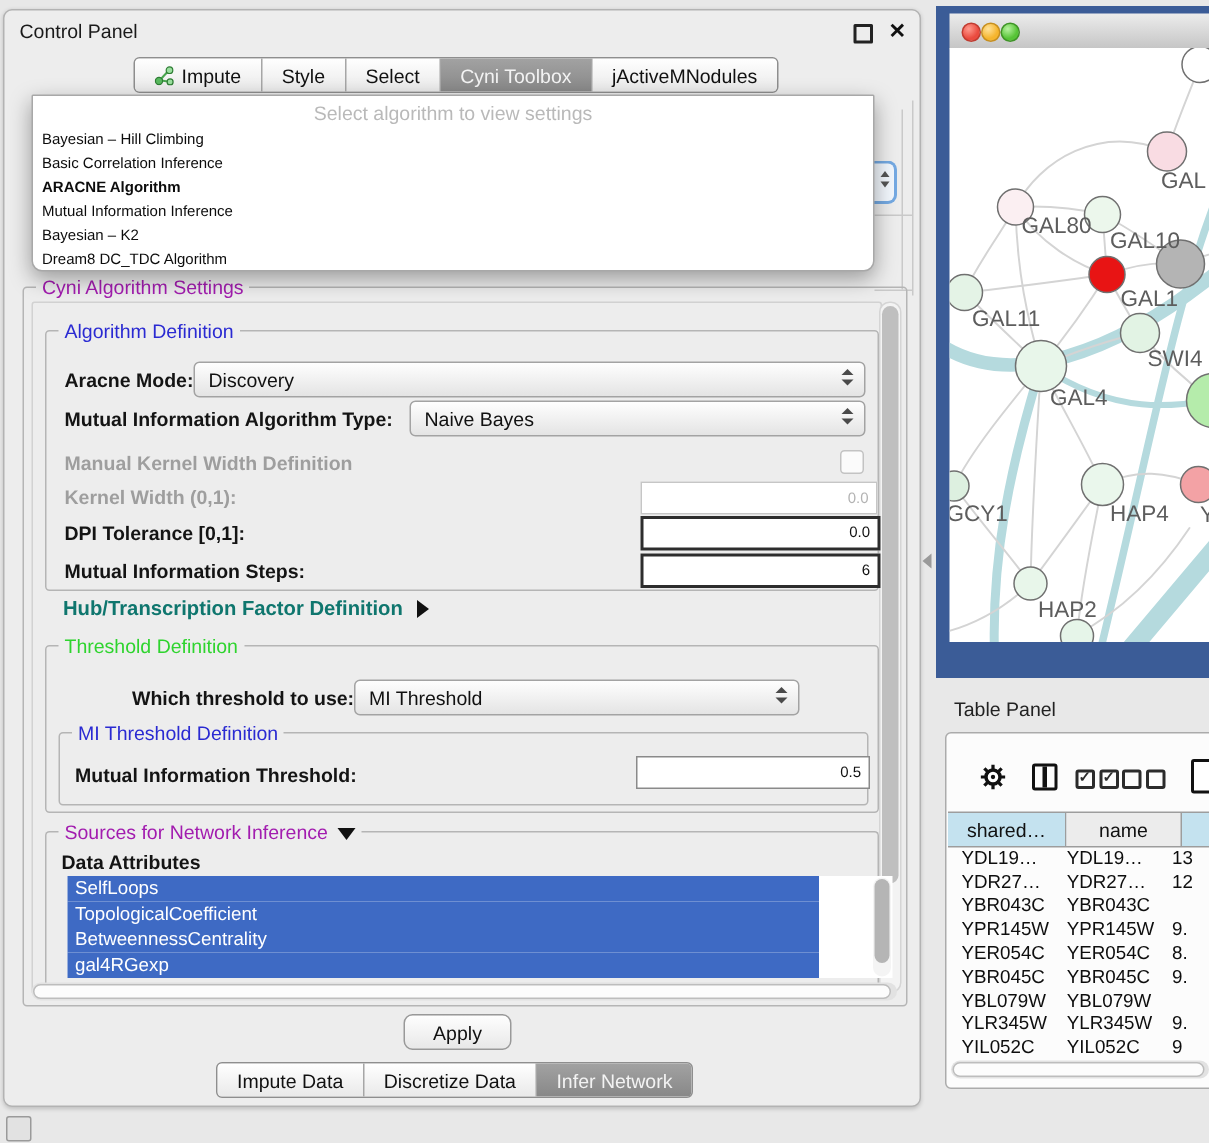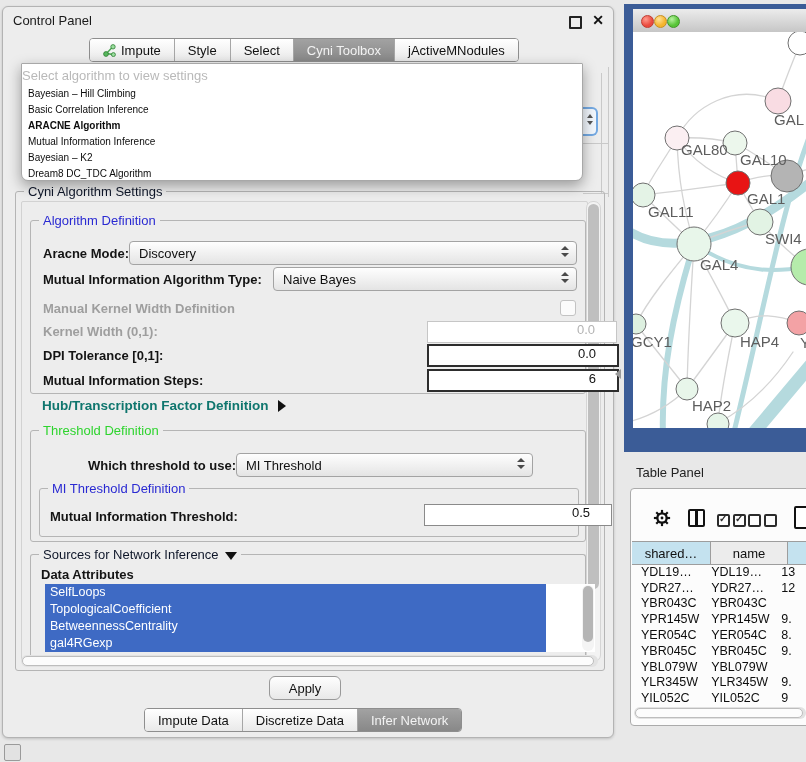--- a/index.html
+++ b/index.html
@@ -25,28 +25,28 @@
     background:linear-gradient(#ffffff,#e9e9e9);color:#111;border-left:1px solid #a6a6a6;}
   .seg:first-child{border-left:none;}
   .seg.sel{background:linear-gradient(#a2a2a2,#888888);color:#f3f3f3;}
   
   .fragline{position:absolute;background:#c9c9c9;}
   #frag-combo{position:absolute;left:577px;top:100px;width:16px;height:25px;
     border:2px solid #74a9e2;border-left:none;border-radius:0 6px 6px 0;background:#f2f7fd;}
   
   #algo-popup{position:absolute;left:18px;top:56px;width:560px;height:116px;background:#ffffff;
     border:1px solid #a8a8a8;border-radius:1px 1px 7px 7px;box-shadow:0 5px 14px rgba(0,0,0,.35);z-index:30;}
-  #popup-header{position:absolute;left:0;top:4px;width:100%;color:#b9b9b9;font-size:13px;}
+  #popup-header{position:absolute;left:0;top:4px;width:100%;text-align:center;color:#b9b9b9;font-size:13px;}
   #popup-items{position:absolute;left:6px;top:22px;right:6px;}
   .pitem{height:16px;line-height:16px;font-size:10px;color:#0c0c0c;white-space:nowrap;}
   .pitem.bold{font-weight:bold;}
   
   .groupbox{position:absolute;border:1px solid #b5b5b5;border-radius:3px;}
   .group-title{position:absolute;top:-8px;left:8px;background:#ededed;padding:0 4px;font-size:13px;white-space:nowrap;}
-  .t-black{color:#0f172a;}
+  .t-black{color:#a21caf;}
   .t-blue{color:#2a2ad2;}
   .t-green{color:#2ed42e;}
   #settings-group{left:12px;top:184px;width:588px;height:478px;}
   #settings-inner{position:absolute;left:5px;top:9px;width:565px;bottom:7px;border:1px solid #d2d2d2;border-radius:2px;}
   #settings-vscroll{position:absolute;right:3px;top:9px;width:13px;bottom:8px;background:#f3f3f3;
     border:1px solid #d5d5d5;border-radius:7px;}
   #settings-vthumb{position:absolute;left:1px;right:1px;top:2px;height:385px;background:#bfbfbf;border-radius:6px;}
   #alg-group{left:14px;top:28px;width:554px;height:172px;}
   #threshold-group{left:14px;top:238px;width:554px;height:110px;}
   #mi-group{position:absolute;left:8px;top:57px;width:538px;height:47px;border:1px solid #b5b5b5;border-radius:3px;}
@@ -56,21 +56,21 @@
   
   .combo{position:absolute;height:24px;border:1px solid #a3a3a3;border-radius:4px;
     background:linear-gradient(#fefefe,#e4e4e4);display:flex;align-items:center;
     padding-left:9px;font-size:13px;color:#111;box-sizing:border-box;}
   .combo .arrows{position:absolute;right:7px;top:4px;display:flex;flex-direction:column;gap:3px;}
   .combo .arrows i{display:block;width:0;height:0;border-left:4px solid transparent;border-right:4px solid transparent;}
   .combo .arrows i.up{border-bottom:4px solid #4a4a4a;}
   .combo .arrows i.dn{border-top:4px solid #4a4a4a;}
   
   .field{position:absolute;height:20px;background:#fff;border:1px solid #9a9a9a;
-    display:flex;justify-content:flex-end;padding:0 21px;font-size:13px;color:#111;}
+    display:flex;align-items:center;justify-content:flex-end;padding:0 5px;font-size:10px;color:#111;}
   .field.strong{border:2px solid #2d2d2d;height:19px;}
   .field.dis{border:1px solid #c6c6c6;color:#b3b3b3;}
   .checkbox{position:absolute;width:14px;height:14px;border:1px solid #c3c3c3;border-radius:3px;background:#fbfbfb;}
   
   .tri-right{display:inline-block;width:0;height:0;border-top:6px solid transparent;border-bottom:6px solid transparent;
     border-left:8px solid #111;margin-left:9px;vertical-align:-2px;}
   .tri-down{display:inline-block;width:0;height:0;border-left:6px solid transparent;border-right:6px solid transparent;
     border-top:8px solid #111;margin-left:6px;vertical-align:-1px;}
   #hub-row{position:absolute;left:26px;top:206px;font-size:13.5px;color:#0f766e;}
   

